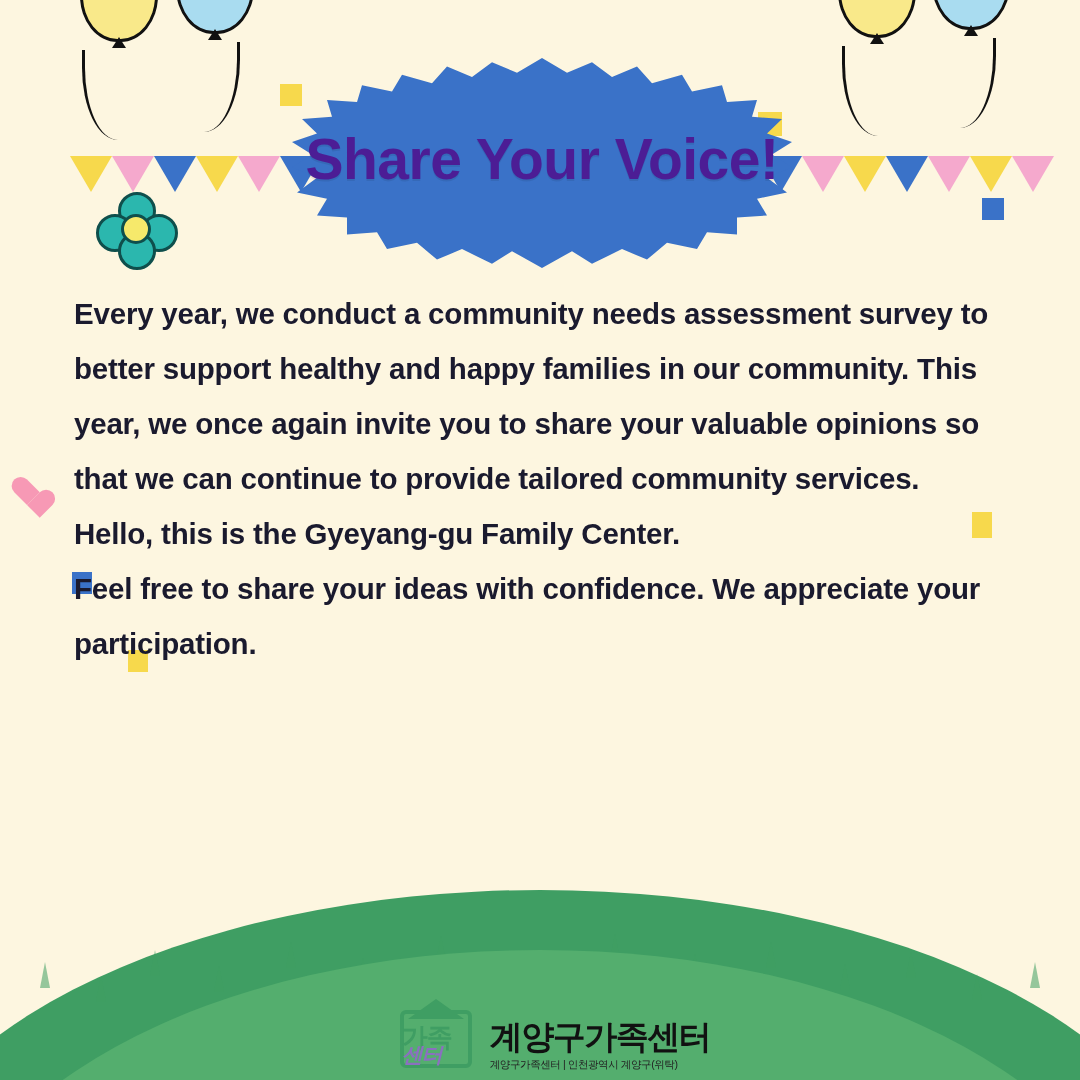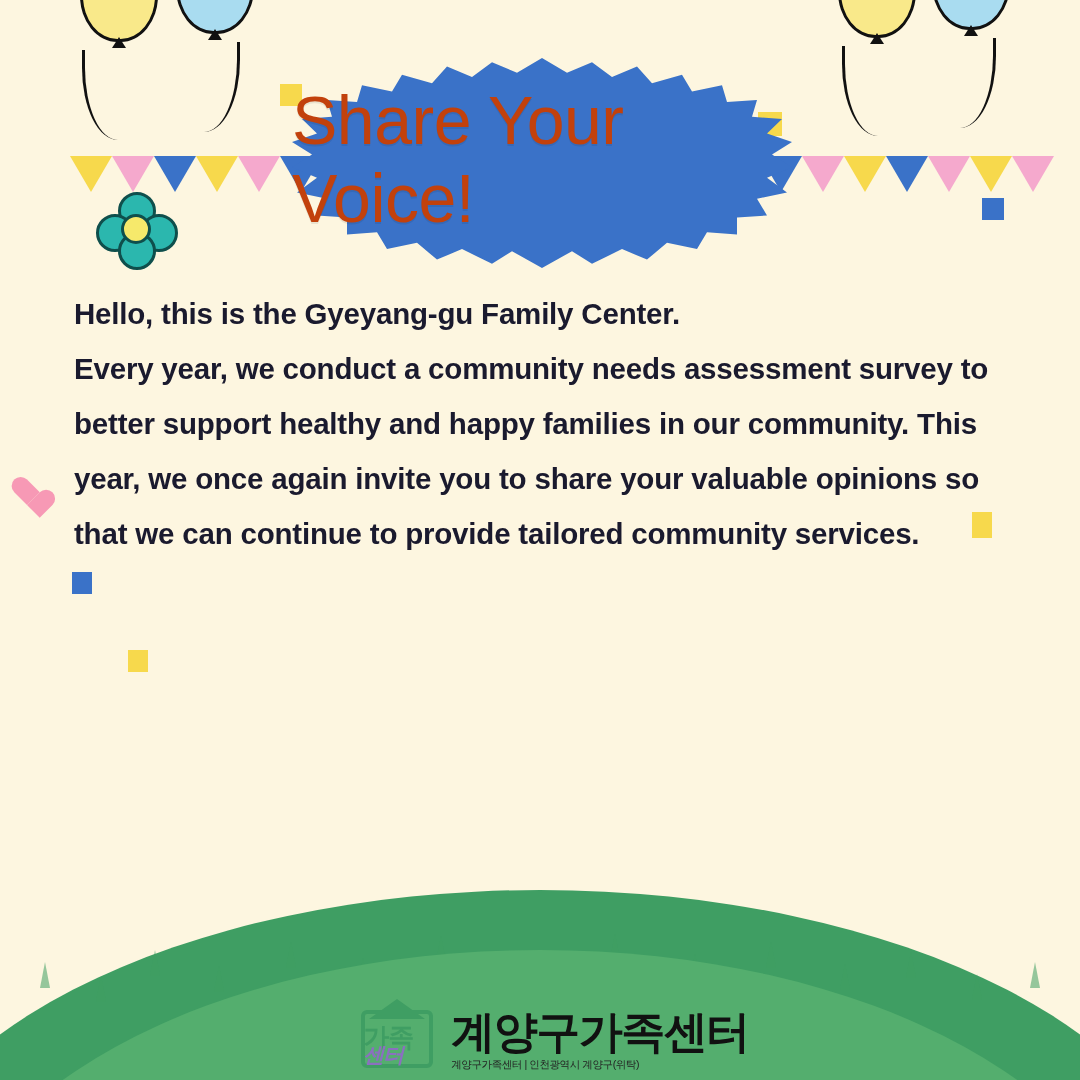--- a/index.html
+++ b/index.html
@@ -64,23 +64,23 @@
       40% 98%, 34% 91%, 29% 96%, 25% 88%, 19% 91%, 17% 83%, 11% 84%, 11% 76%,
       5% 75%, 7% 67%, 1% 64%, 5% 57%, 0% 52%, 4% 46%, 0% 40%, 5% 36%, 2% 29%,
       8% 28%, 7% 20%, 13% 21%, 14% 13%, 20% 16%, 22% 8%, 28% 12%, 31% 4%,
       36% 9%, 40% 2%, 45% 7%
     );
   }
   .burst-title {
     position: absolute;
     inset: 0;
     display: flex; align-items: center; justify-content: center;
-    color: #c2410c;
-    font-size: 68px;
-    font-weight: normal;
+    color: #4c1d95;
+    font-size: 57px;
+    font-weight: bold;
     letter-spacing: -0.5px;
     text-shadow: 0 2px 0 rgba(0,0,0,.08);
     padding-bottom: 8px;
   }
 
   
   .flower {
     position: absolute;
     left: 96px; top: 192px;
     width: 82px; height: 78px;
@@ -196,21 +196,21 @@
   }
   .logo-sen {
     position: absolute;
     left: 8px; top: 33px;
     font-size: 21px; font-weight: bold; color: #8b6fc0;
     letter-spacing: -1px;
     font-style: italic;
   }
   .logo-text { display: flex; flex-direction: column; }
   .logo-title {
-    font-size: 44px; font-weight: bold; color: #111;
+    font-size: 33px; font-weight: bold; color: #111;
     letter-spacing: -1.5px; line-height: 1.05;
   }
   .logo-sub {
     font-size: 10.5px; color: #222; letter-spacing: -0.4px;
     margin-top: 3px;
   }
 </style>
 </head>
 <body>
 
@@ -280,22 +280,23 @@
     <div class="petal" style="left:22px; top:40px;"></div>
     <div class="flower-core"></div>
   </div>
 
   <div class="burst-wrap">
     <div class="burst"></div>
     <div class="burst-title">Share Your Voice!</div>
   </div>
 
   <div class="body-text">
+    <p>Every year, we conduct a community needs assessment survey to better support healthy and happy families in our community. This year, we once again invite you to share your valuable opinions so that we can continue to provide tailored community services.</p>
     <p>Hello, this is the Gyeyang-gu Family Center.</p>
-    <p>Every year, we conduct a community needs assessment survey to better support healthy and happy families in our community. This year, we once again invite you to share your valuable opinions so that we can continue to provide tailored community services.</p>
+    <p>Feel free to share your ideas with confidence. We appreciate your participation.</p>
   </div>
 
   <div class="hill-back"></div>
 
   <div>
     <div class="grass" style="left:40px;  bottom:92px;"></div>
     <div class="grass" style="left:96px;  bottom:78px;"></div>
     <div class="grass" style="left:150px; bottom:104px;"></div>
     <div class="grass" style="left:214px; bottom:88px;"></div>
     <div class="grass" style="left:286px; bottom:112px;"></div>

